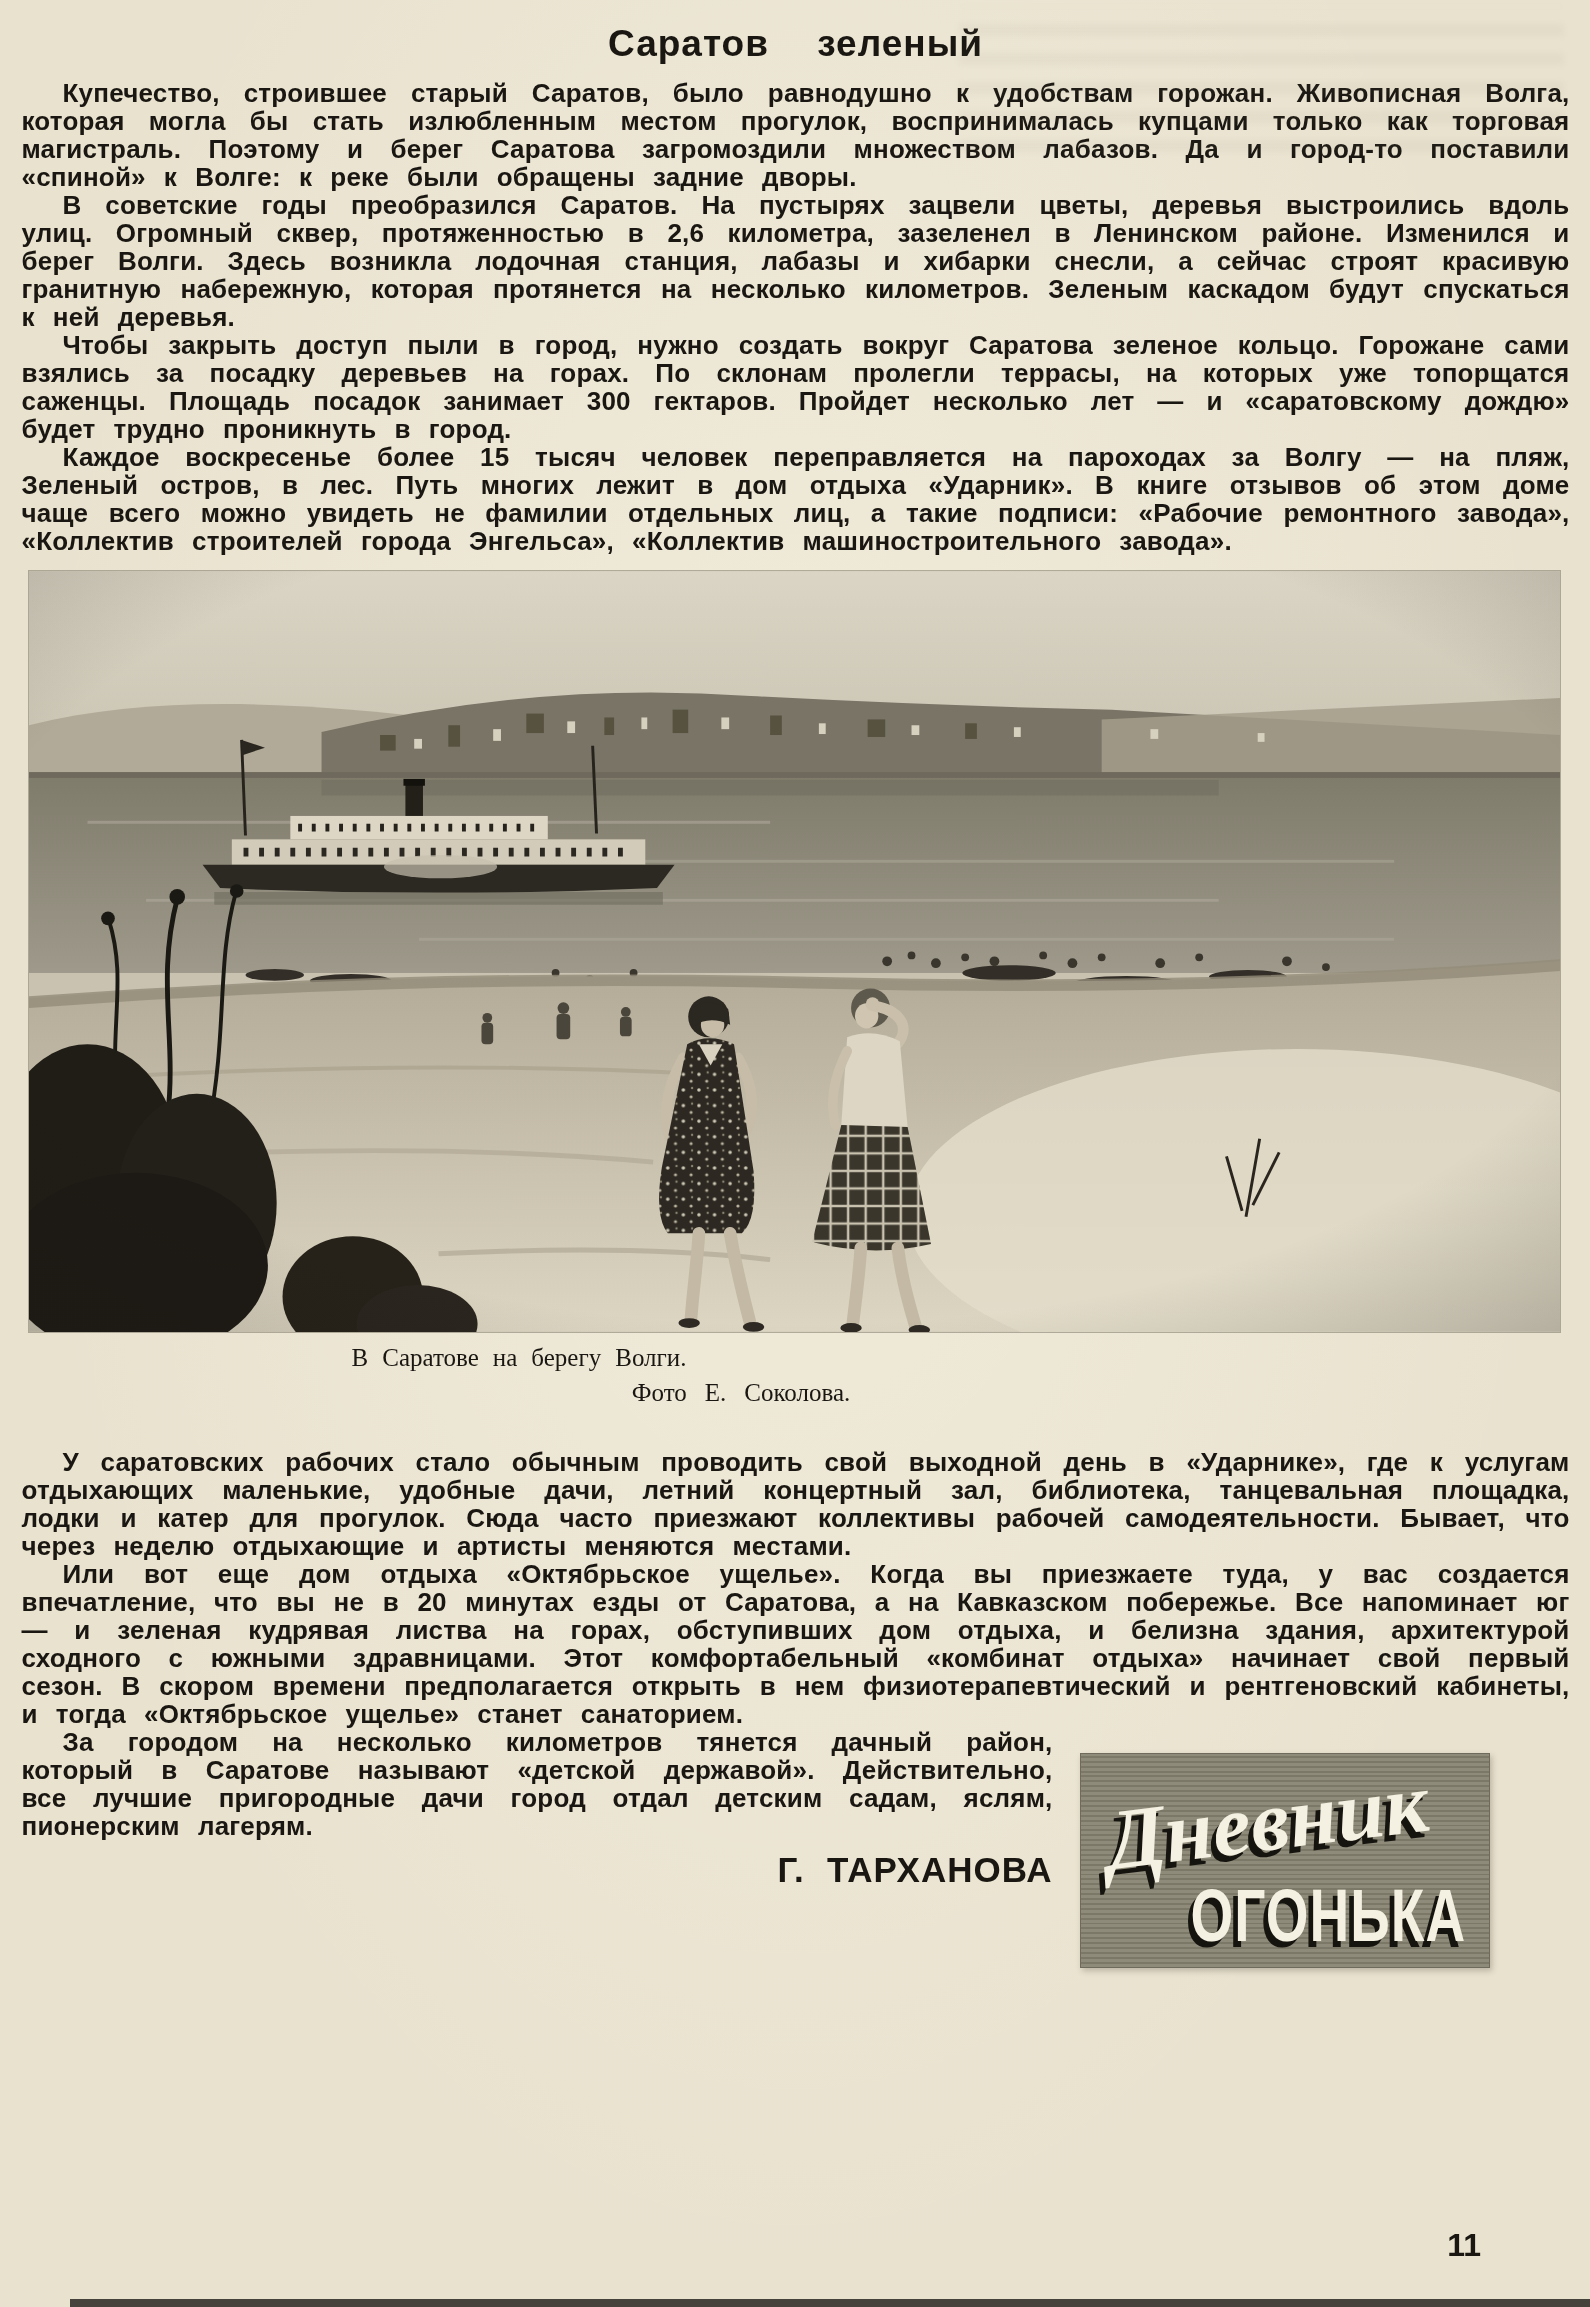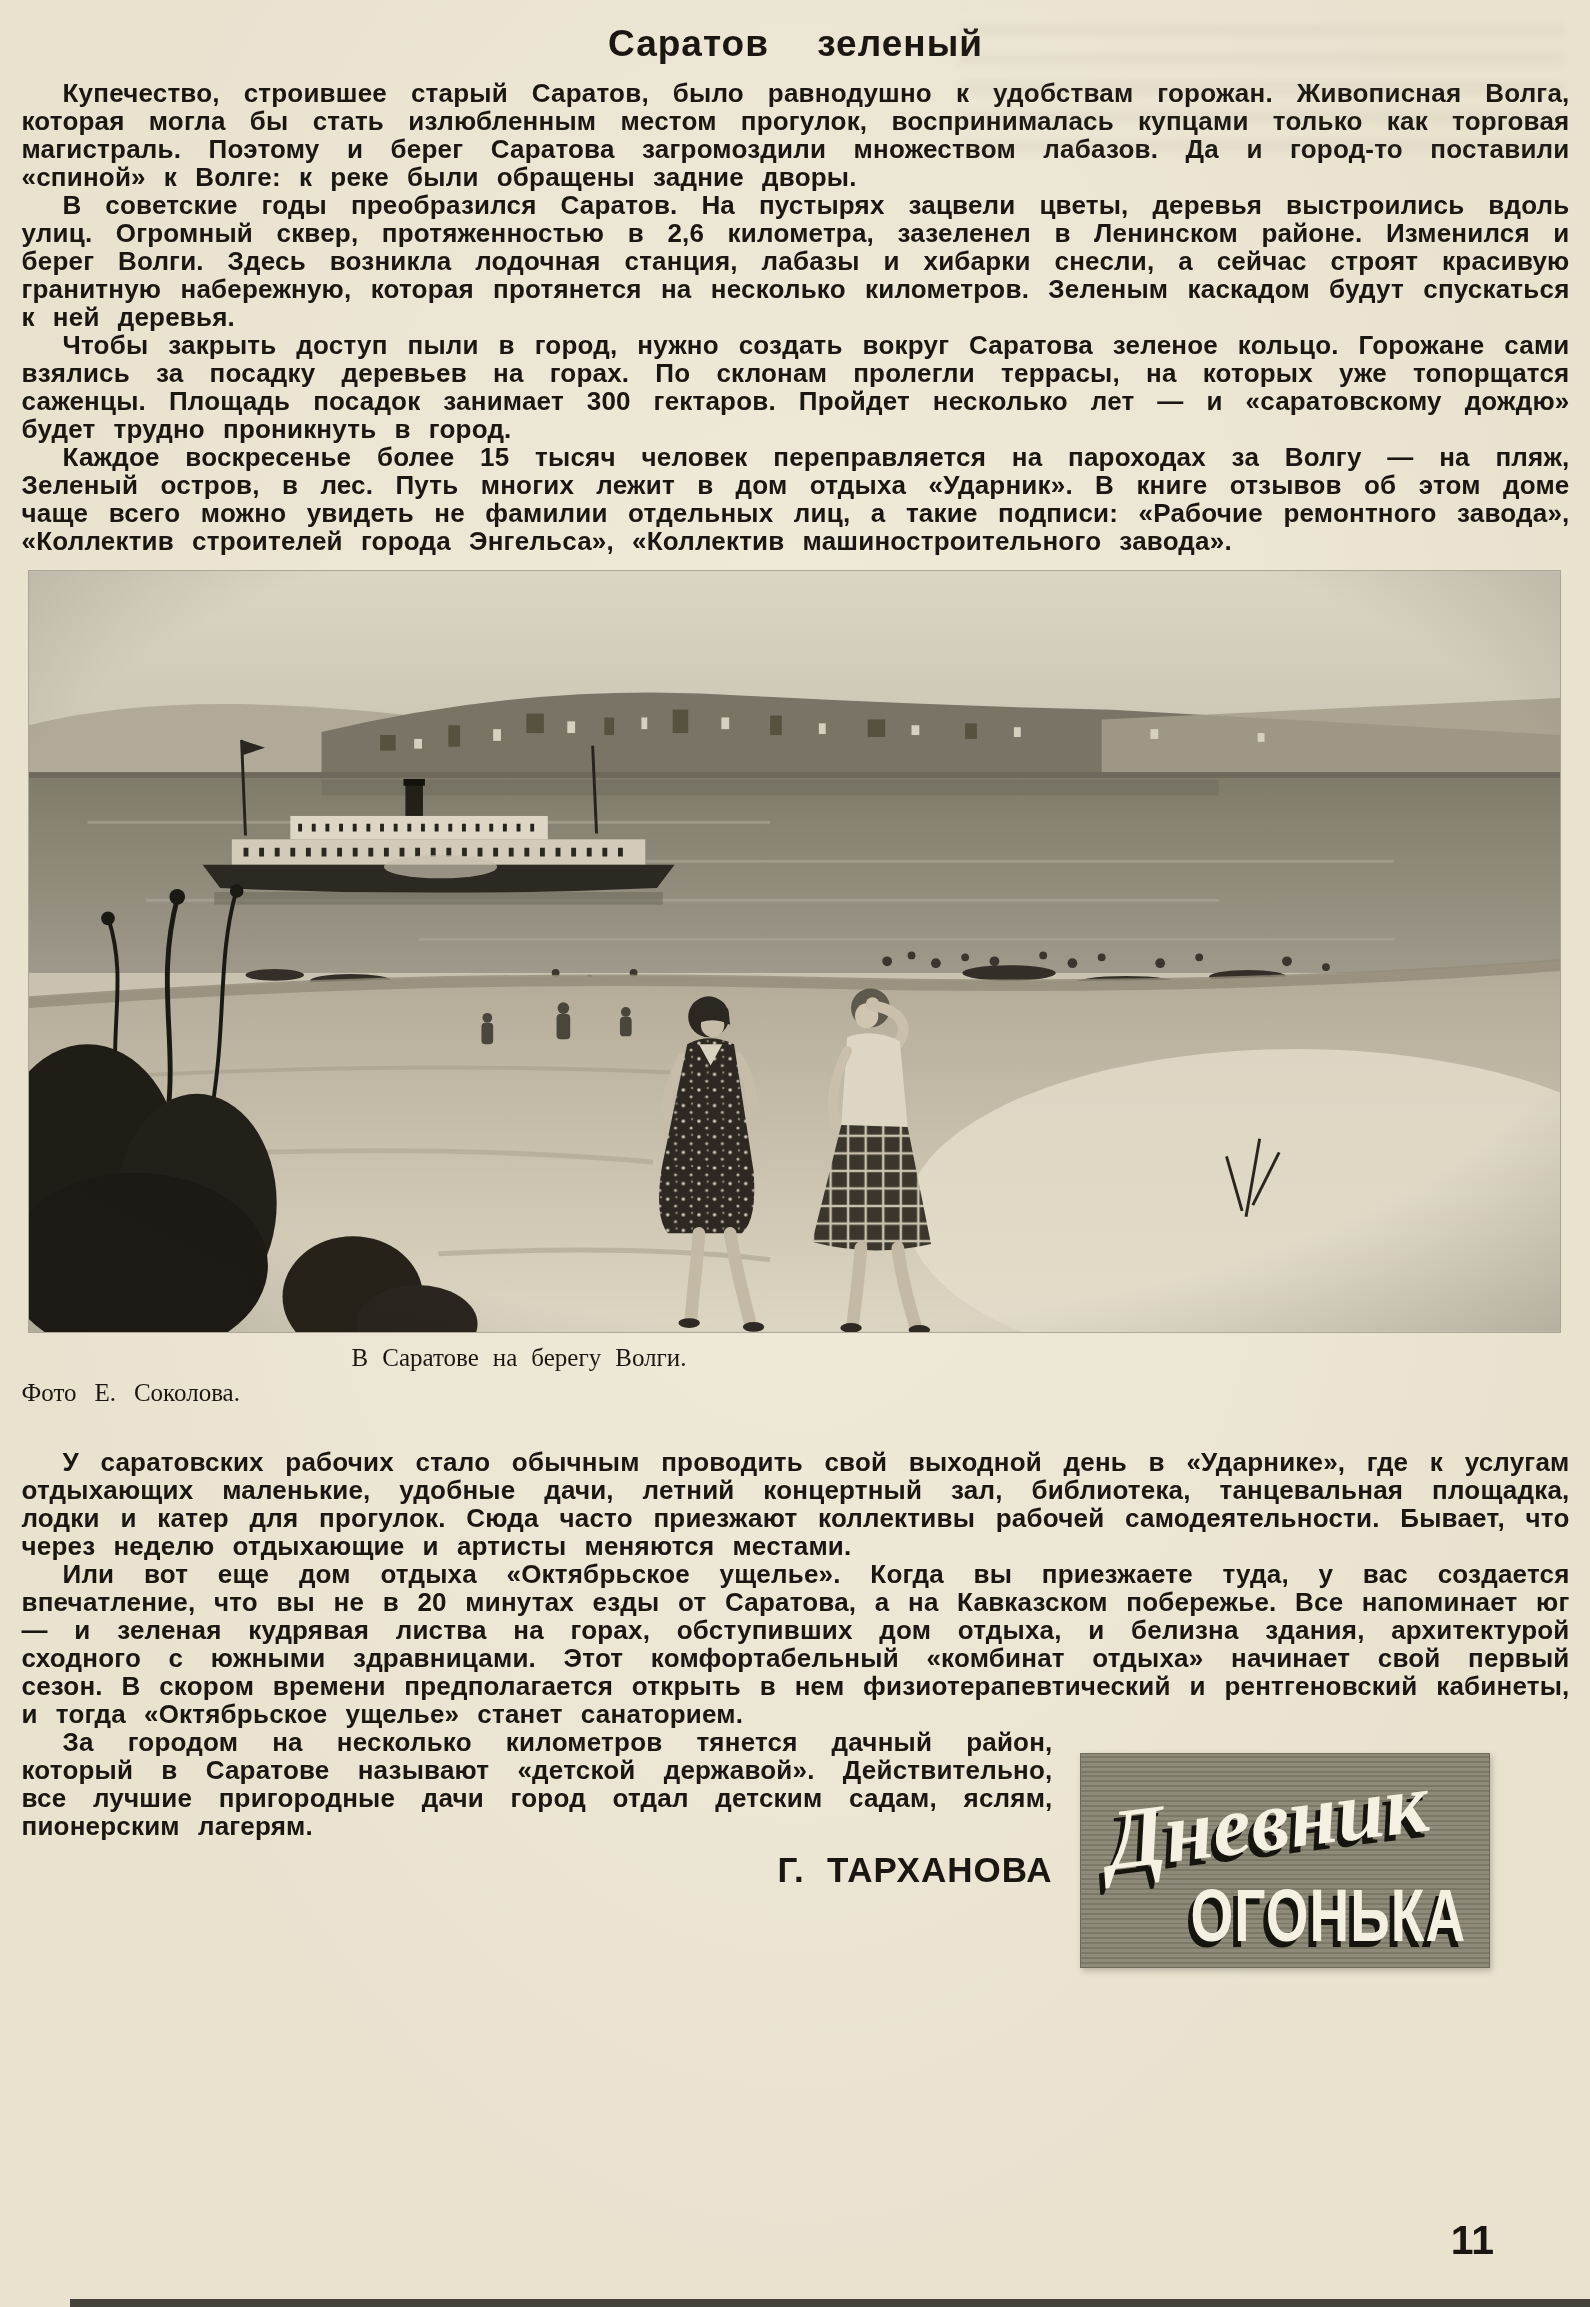--- a/index.html
+++ b/index.html
@@ -50,21 +50,21 @@
   .photo-figure svg{display:block;}
   .caption{
     font-family:"Liberation Serif","DejaVu Serif",serif;
     font-size:25px;
     margin:12px 0 0 330px;
     word-spacing:7.8px;
   }
   .credit{
     font-family:"Liberation Serif","DejaVu Serif",serif;
     font-size:25px;
-    text-align:left;
+    text-align:center;
     padding-right:109px;
     margin-top:7.8px;
     word-spacing:11.7px;
   }
   .section-lower{margin-top:41px;}
   .logo-box{
     float:right;
     width:410px;height:215px;
     margin:25px 80px 9.8px 27px;
     background:repeating-linear-gradient(180deg,#8f8b7b 0 2.9px,#7c7867 2.9px 4.9px);
@@ -91,22 +91,22 @@
     transform-origin:bottom right;
   }
   .signature{
     text-align:right;
     padding-right:15.6px;
     font-size:35px;font-weight:700;
     margin-top:15.6px;
     word-spacing:11.7px;letter-spacing:1px;
   }
   .page-number{
-    position:absolute;right:97px;bottom:43px;
-    font-size:41px;font-weight:700;
+    position:absolute;right:110px;bottom:43px;
+    font-size:32px;font-weight:700;
   }
   .scan-edge{
     position:absolute;left:70px;right:0;bottom:0;height:7.8px;
     background:#45433c;
   }
 </style>
 </head>
 <body>
 
 <div class="page" lang="ru">

